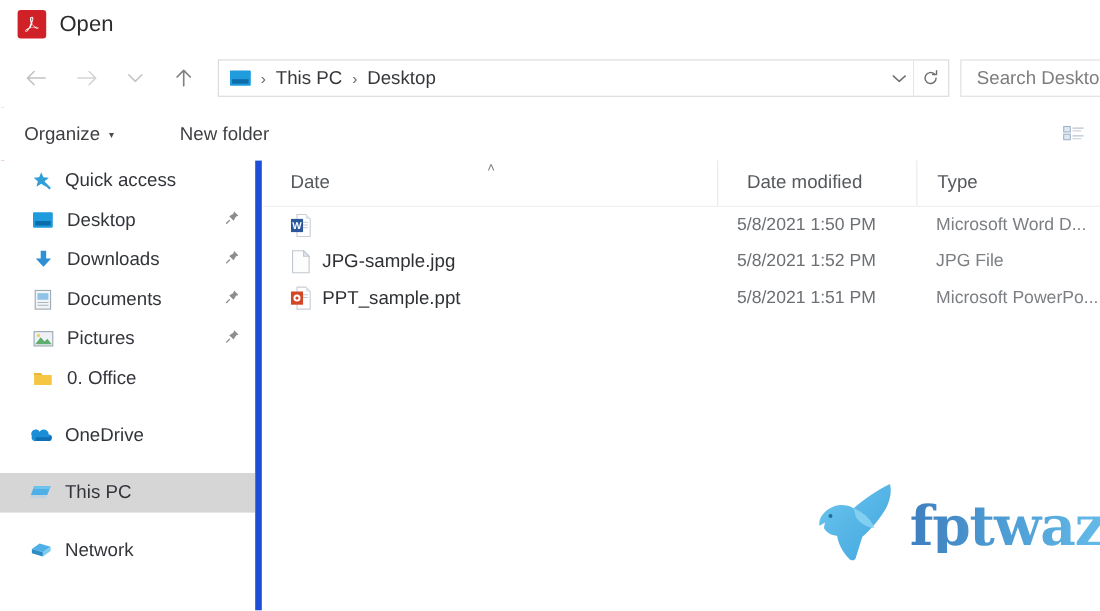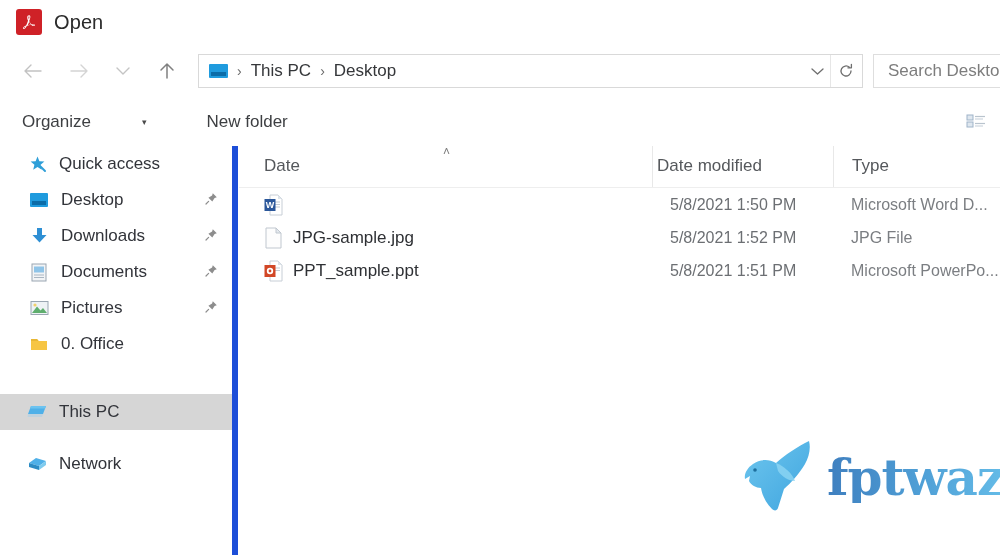--- a/index.html
+++ b/index.html
@@ -146,21 +146,21 @@
   .toolbar {
     position: absolute;
     left: 0; top: 98px;
     width: 1000px; height: 48px;
     background: #ffffff;
     display: flex; align-items: center;
   }
   .tb-item {
     font-size: 17px;
     color: #3d3f42;
-    display: flex; align-items: center; gap: 43px;
+    display: flex; align-items: center;
   }
   .tb-organize { margin-left: 22px; }
   .tb-caret { margin-left: 8px; font-size: 9px; color: #4a4a4a; }
   .tb-newfolder { margin-left: 60px; }
   .tb-spacer { flex: 1 1 auto; }
   .tb-view {
     margin-right: 10px;
     width: 28px; height: 26px;
     display:flex; align-items:center; justify-content:center;
   }
@@ -228,21 +228,21 @@
   .ch {
     font-size: 17px;
     color: #55585c;
     height: 42px;
     display: flex; align-items: center;
     position: relative;
     flex: 0 0 auto;
   }
   .ch + .ch { border-left: 1px solid #e8e8e8; }
   .ch-name { width: 413px; padding-left: 25px; }
-  .ch-date { width: 181px; padding-left: 4px; }
+  .ch-date { width: 181px; padding-left: 26px; }
   .ch-type { width: 167px; padding-left: 18px; }
   .sort-caret {
     position: absolute;
     left: 204px; top: 1px;
     font-size: 12px; color: #7b7b7b;
     line-height: 1;
   }
 
   .file-row {
     height: 33px;
@@ -467,20 +467,29 @@
         <svg width="18" height="16" viewBox="0 0 18 16" aria-hidden="true">
           <path d="M1 3 H7 L8.6 5 H17 V14 H1 Z" fill="#f6c544"></path>
           <path d="M1 3 H7 L8.6 5 H1 Z" fill="#e8b734"></path>
         </svg>
       </div>
       <div class="side-label">0. Office</div>
     </div>
 
     <div class="side-gap"></div>
 
+    <div class="side-row">
+      <div class="side-icon">
+        <svg width="22" height="14" viewBox="0 0 22 14" aria-hidden="true">
+          <path d="M6.5 12 h11.5 a3 3 0 0 0 0.3 -6 a4.6 4.6 0 0 0 -8.3 -2.6 A4 4 0 0 0 3 7.6 A3.2 3.2 0 0 0 6.5 12 Z" fill="#1a8fd8"></path>
+          <path d="M6.5 12 h11.5 a3 3 0 0 0 2.2 -5 a3.6 3.6 0 0 1 -3 1.4 H6.5 Z" fill="#0f6fb5"></path>
+        </svg>
+      </div>
+      <div class="side-label">OneDrive</div>
+    </div>
 
     <div class="side-gap"></div>
 
     <div class="side-row sel">
       <div class="side-icon">
         <svg width="21" height="16" viewBox="0 0 21 16" aria-hidden="true">
           <path d="M4 2 H19 L16 10 H1 Z" fill="#4fb0e8"></path>
           <path d="M1 10 H16 L15 13 H0.5 Z" fill="#bfd2de"></path>
           <path d="M4 2 H19 L18 4.6 H3.2 Z" fill="#6cc3f0"></path>
         </svg>

